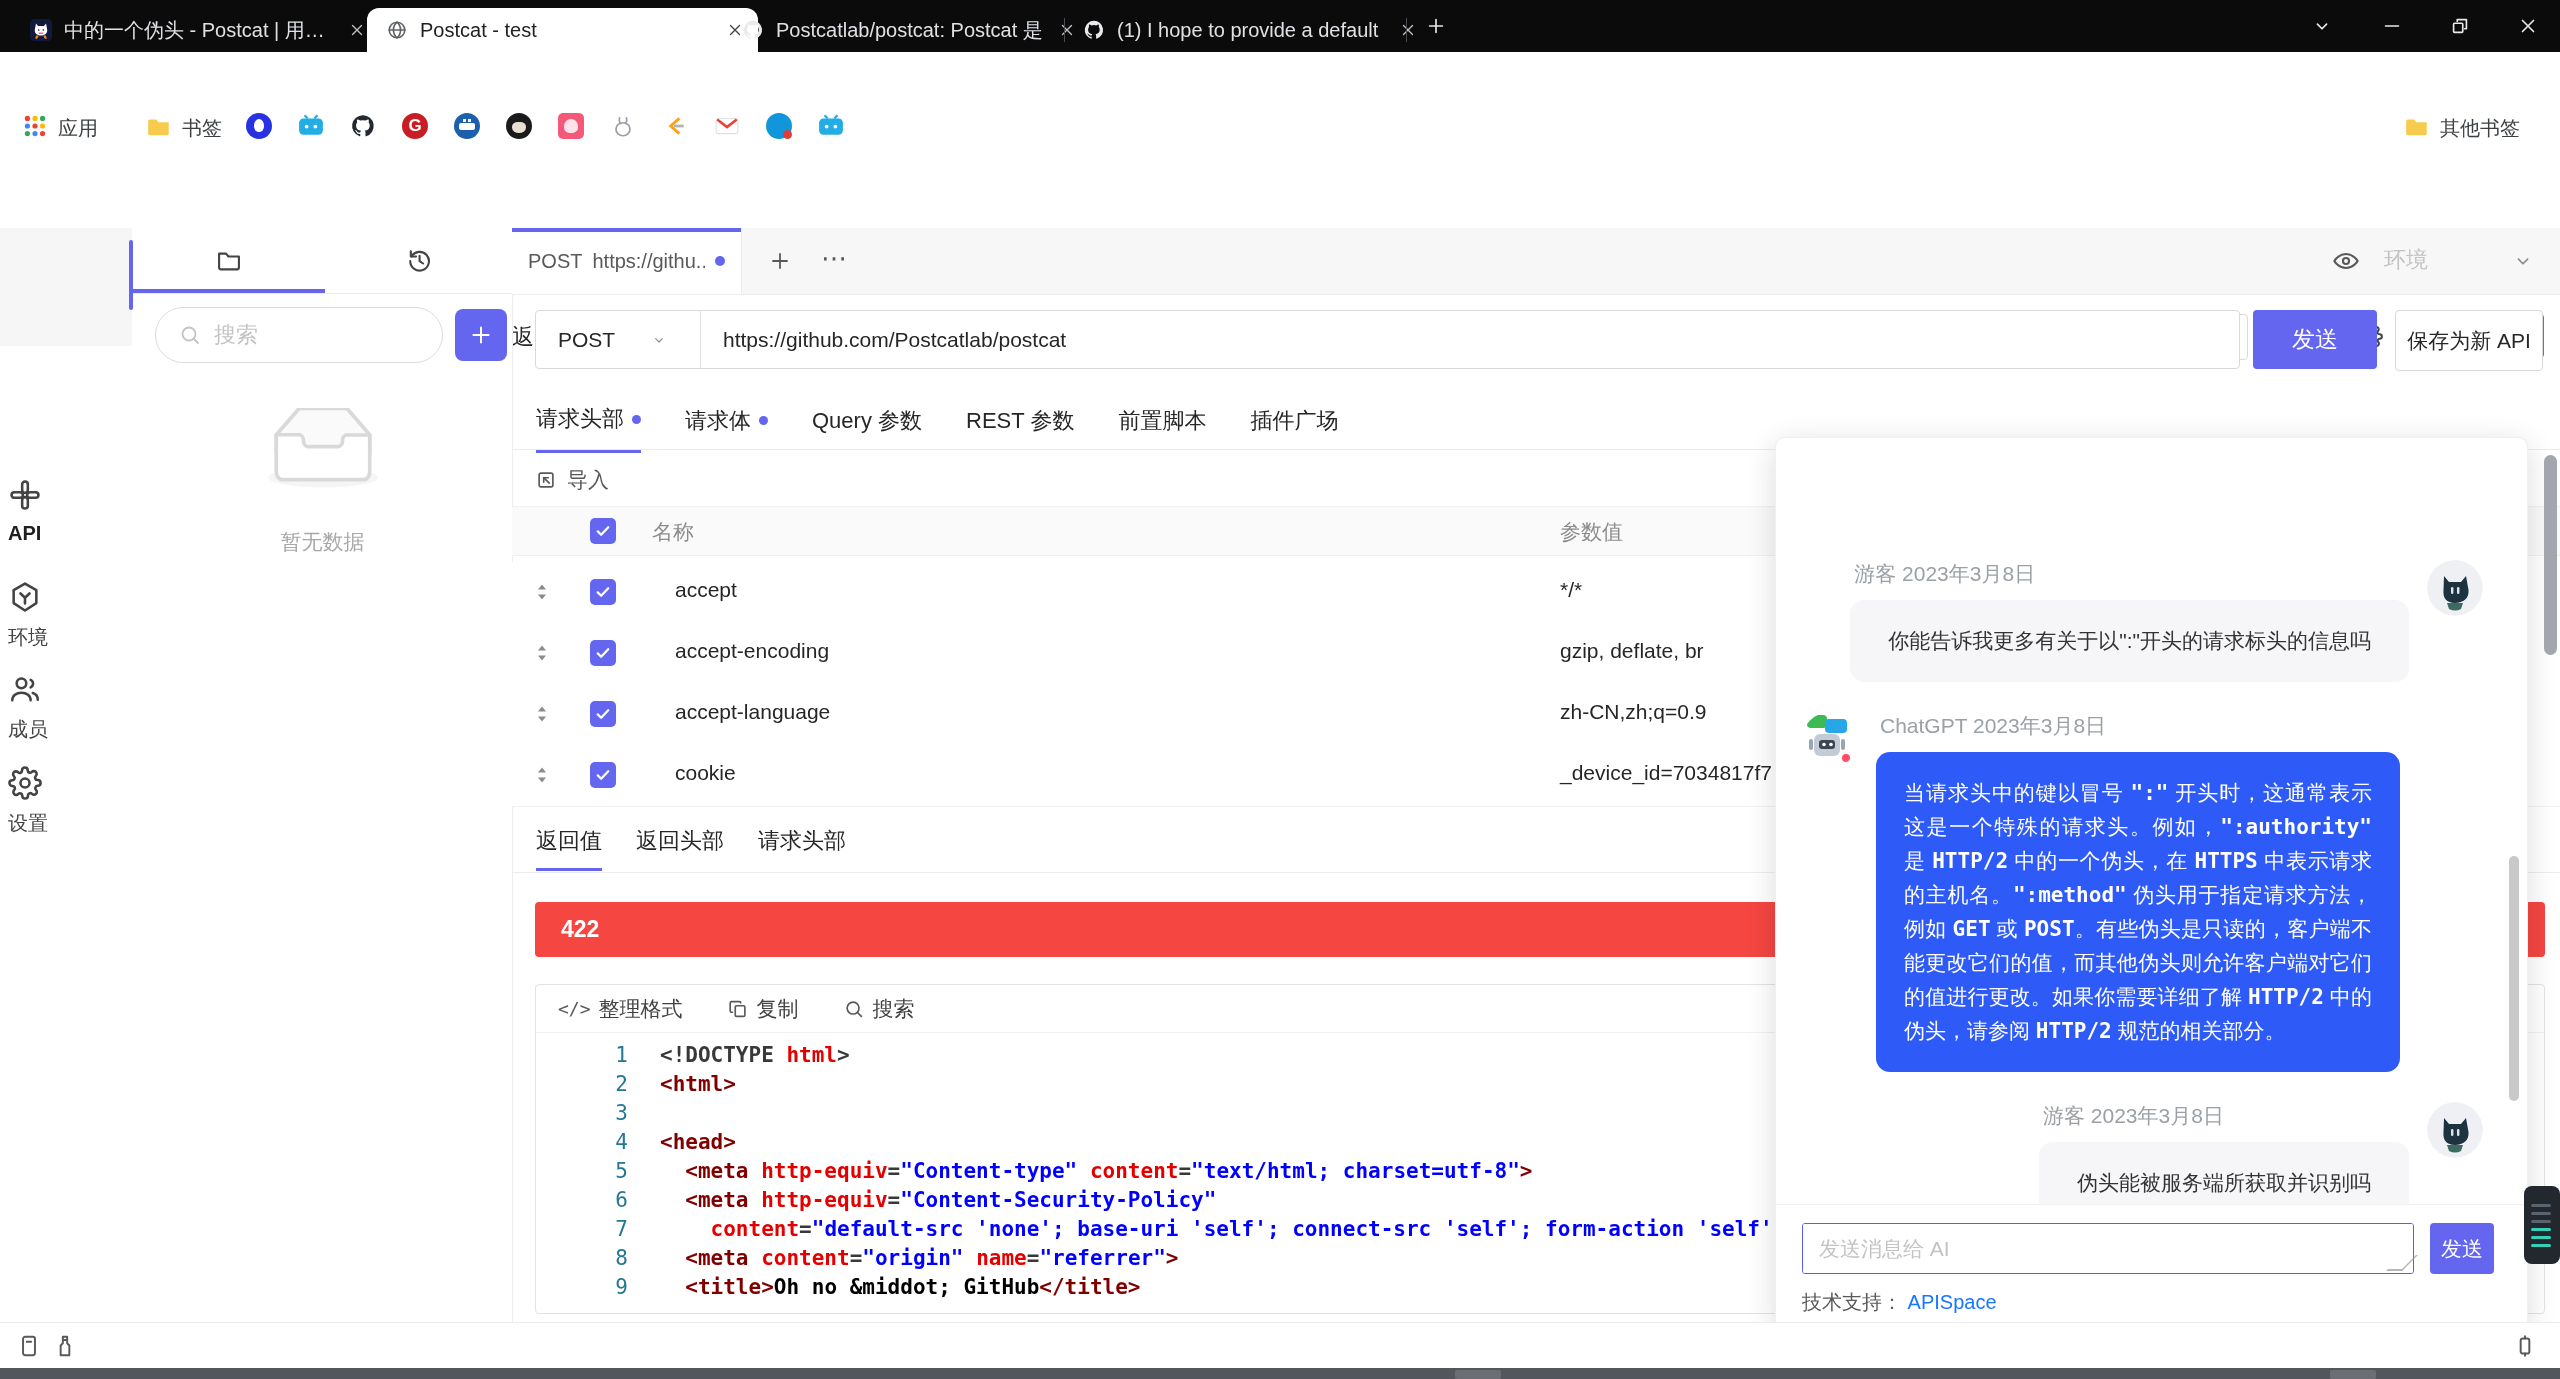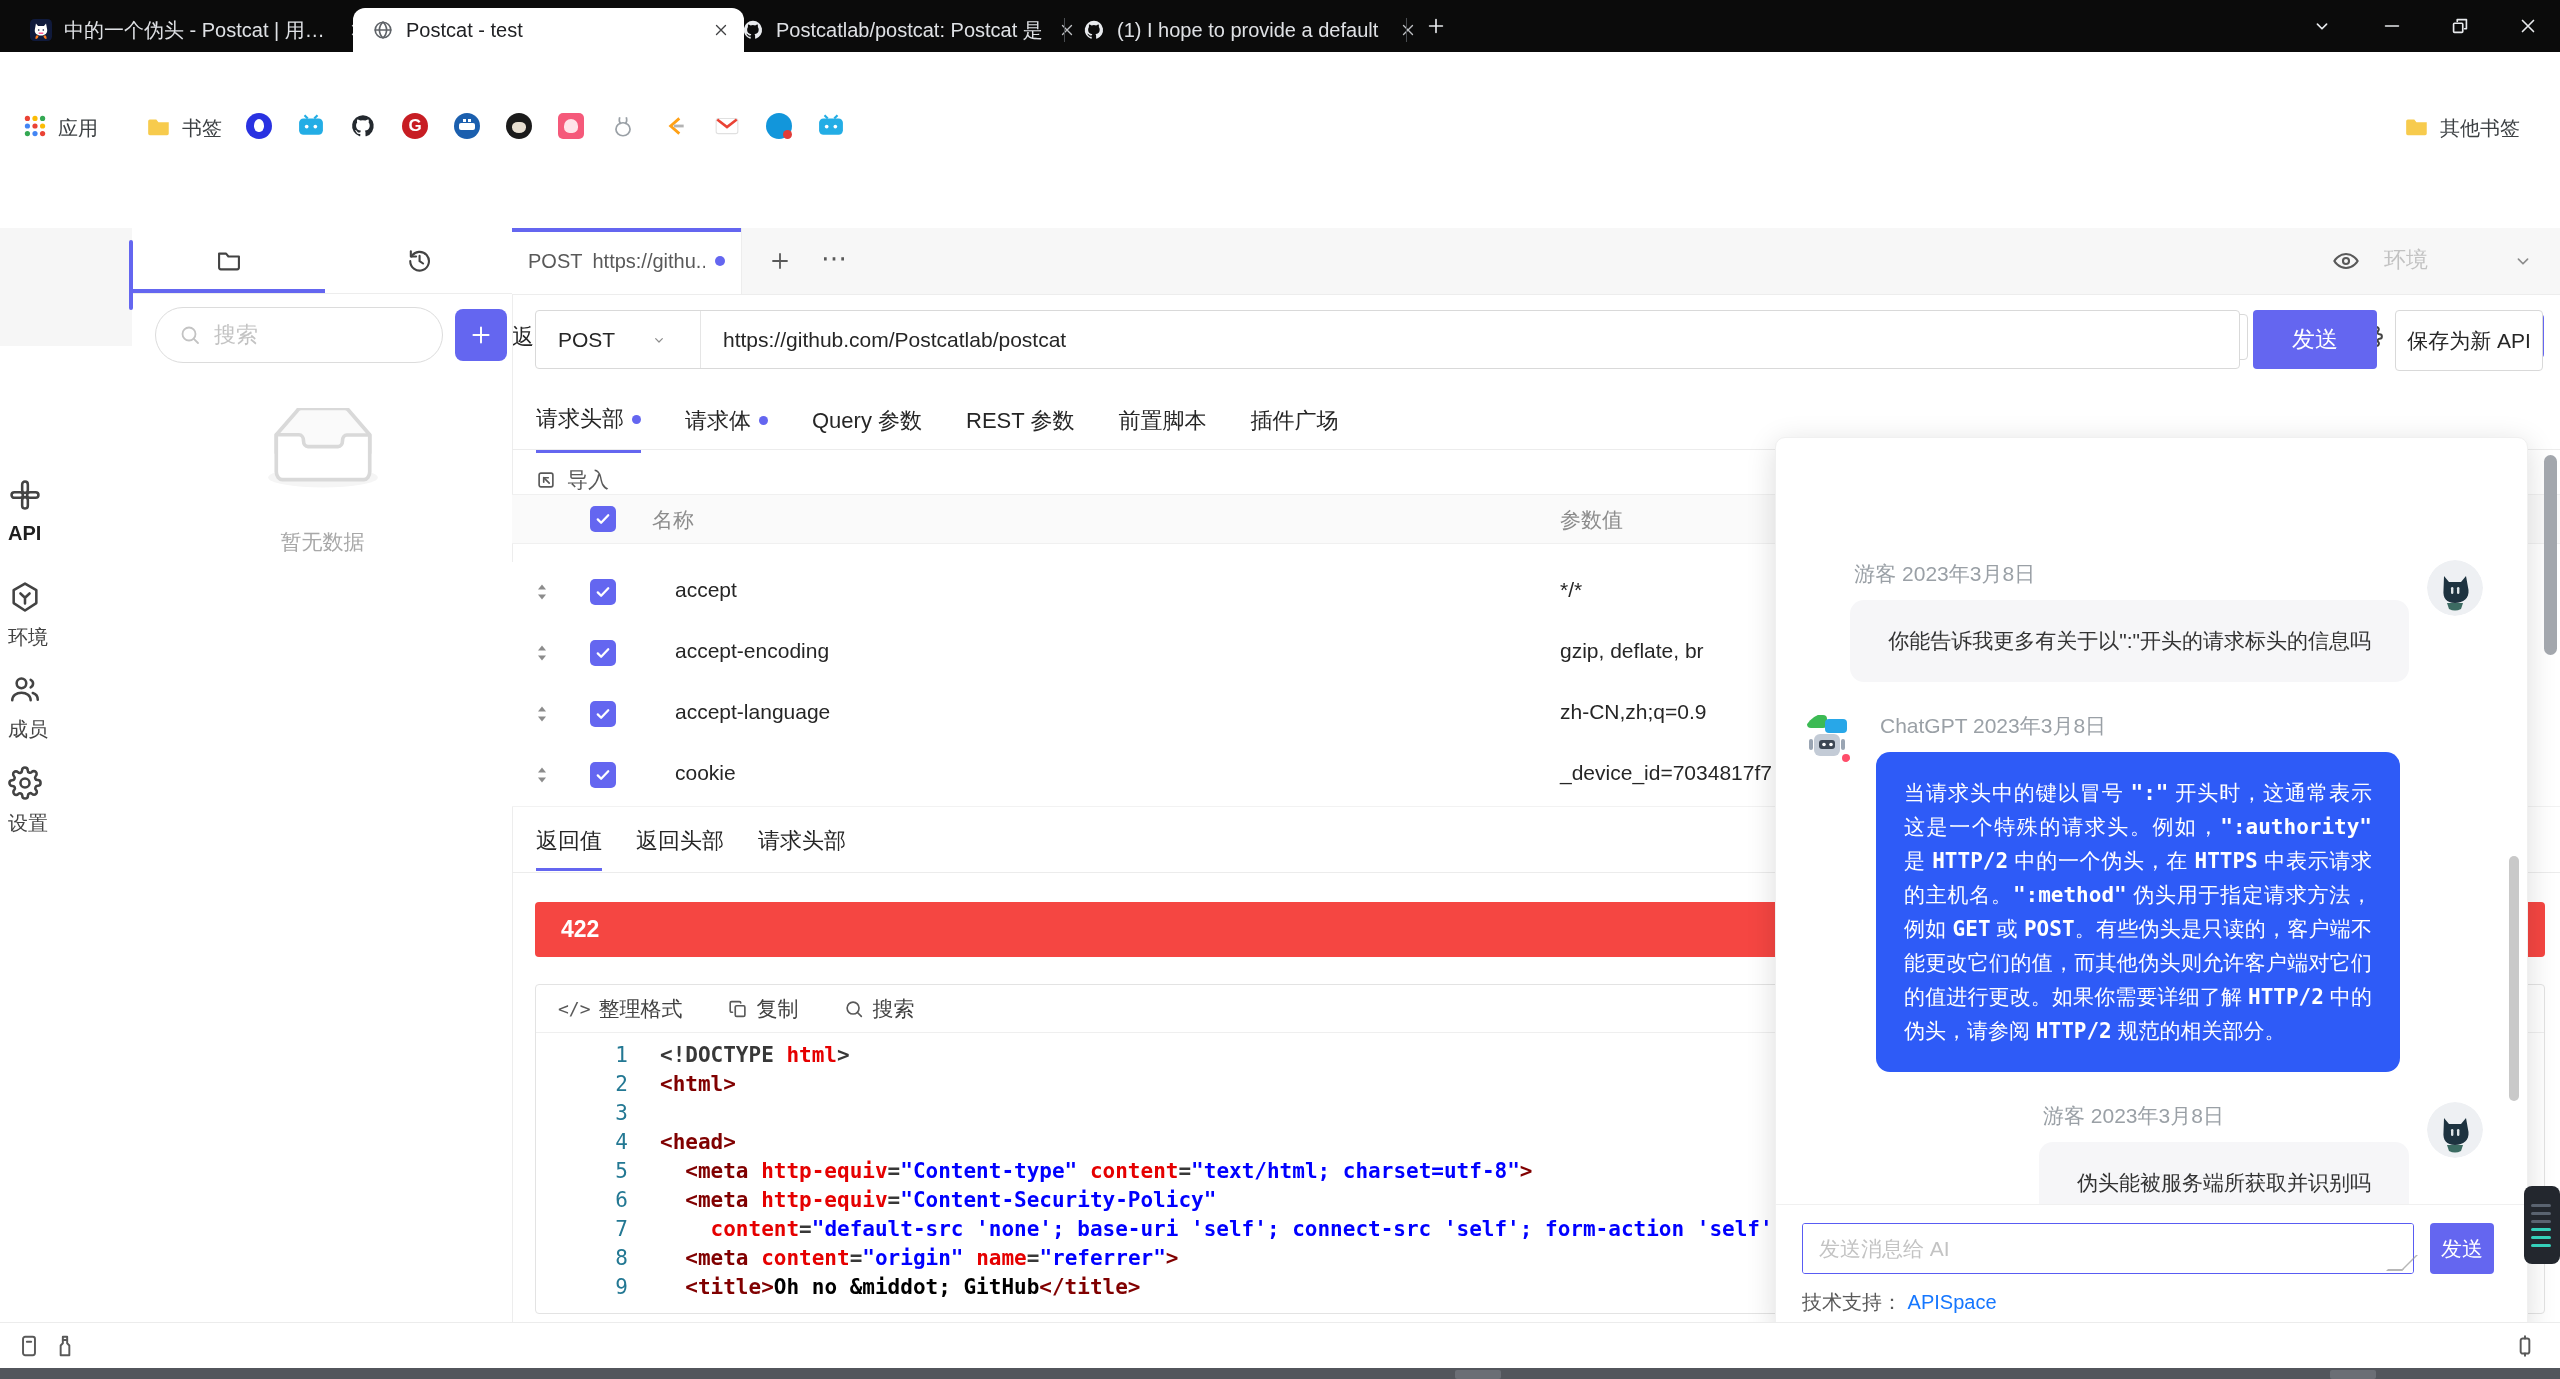--- a/index.html
+++ b/index.html
@@ -76,21 +76,21 @@
   #send-btn{position:absolute;left:2253px;top:310px;width:124px;height:59px;background:#6466f0;border-radius:4px;color:#fff;
             font-size:23px;display:flex;align-items:center;justify-content:center}
   #saveas-btn{position:absolute;left:2395px;top:310px;width:146px;height:59px;border:1px solid #d9d9d9;border-radius:4px;
               background:#fff;color:#262626;font-size:21px;display:flex;align-items:center;justify-content:center}
   #config-tabs{position:absolute;left:536px;top:404px;display:flex;gap:44px;font-size:22px;color:#262626}
   .cfg-tab{display:flex;align-items:center;gap:8px;padding-bottom:16px}
   .cfg-tab.active{border-bottom:3px solid #6466f0}
   #cfg-border{position:absolute;left:512px;top:449px;width:2048px;height:1px;background:#ececec}
   #import-row{position:absolute;left:535px;top:466px;display:flex;align-items:center;gap:10px;color:#595959;font-size:21px}
   #import-row .iic{width:22px;height:22px;color:#595959}
-  #tbl-header{position:absolute;left:512px;top:494px;width:2048px;height:48px;background:#fafafa;
+  #tbl-header{position:absolute;left:512px;top:506px;width:2048px;height:48px;background:#fafafa;
               border-top:1px solid #f0f0f0;border-bottom:1px solid #f0f0f0}
   .th{position:absolute;top:11px;font-size:21px;color:#8c8c8c}
   .cbx{position:absolute;width:26px;height:26px;background:#6466f0;border-radius:5px;color:#fff}
   .hrow{position:absolute;left:512px;width:2048px;height:61px;border-bottom:1px solid #f2f2f2;background:#fff}
   .hrow .nm{position:absolute;left:163px;top:16px;font-size:21px;color:#262626}
   .hrow .vl{position:absolute;left:1048px;top:16px;font-size:21px;color:#262626;white-space:nowrap}
   .drag{position:absolute;left:18px;top:18px;width:24px;height:24px;color:#8c8c8c}
   #resp-tabs{position:absolute;left:536px;top:826px;display:flex;gap:34px;font-size:22px;color:#262626}
   .resp-tab{padding-bottom:12px}
   .resp-tab.active{border-bottom:3px solid #6466f0}
@@ -164,21 +164,21 @@
               <path d="M19 31h10" stroke="#ff4d8a" stroke-width="3" fill="none"></path>
             </svg>
           </span>
           <span class="ttl">中的一个伪头 - Postcat | 用户使</span>
           <span class="cl ic">
             <svg viewBox="0 0 24 24" fill="none" stroke="currentColor" stroke-width="1.8" stroke-linecap="round" stroke-linejoin="round" style="width:100%;height:100%;display:block">
               <path d="M6 6l12 12M18 6L6 18"></path>
             </svg>
           </span>
         </div>
-        <div class="btab active" style="left: 353px; width: 358px; padding-left: 19px;">
+        <div class="btab active" style="left: 367px; width: 358px; padding-left: 19px;">
           <span class="favicon ic" style="color: rgb(95, 99, 104);">
             <svg viewBox="0 0 24 24" fill="none" stroke="currentColor" stroke-width="1.8" stroke-linecap="round" stroke-linejoin="round" style="width:100%;height:100%;display:block">
               <circle cx="12" cy="12" r="8.5"></circle>
               <path d="M3.5 12h17"></path>
               <path d="M12 3.5c2.6 2.3 3.9 5.1 3.9 8.5s-1.3 6.2-3.9 8.5c-2.6-2.3-3.9-5.1-3.9-8.5S9.4 5.8 12 3.5z"></path>
             </svg>
           </span>
           <span class="ttl">Postcat - test</span>
           <span class="cl ic">
             <svg viewBox="0 0 24 24" fill="none" stroke="currentColor" stroke-width="1.8" stroke-linecap="round" stroke-linejoin="round" style="width:100%;height:100%;display:block">

